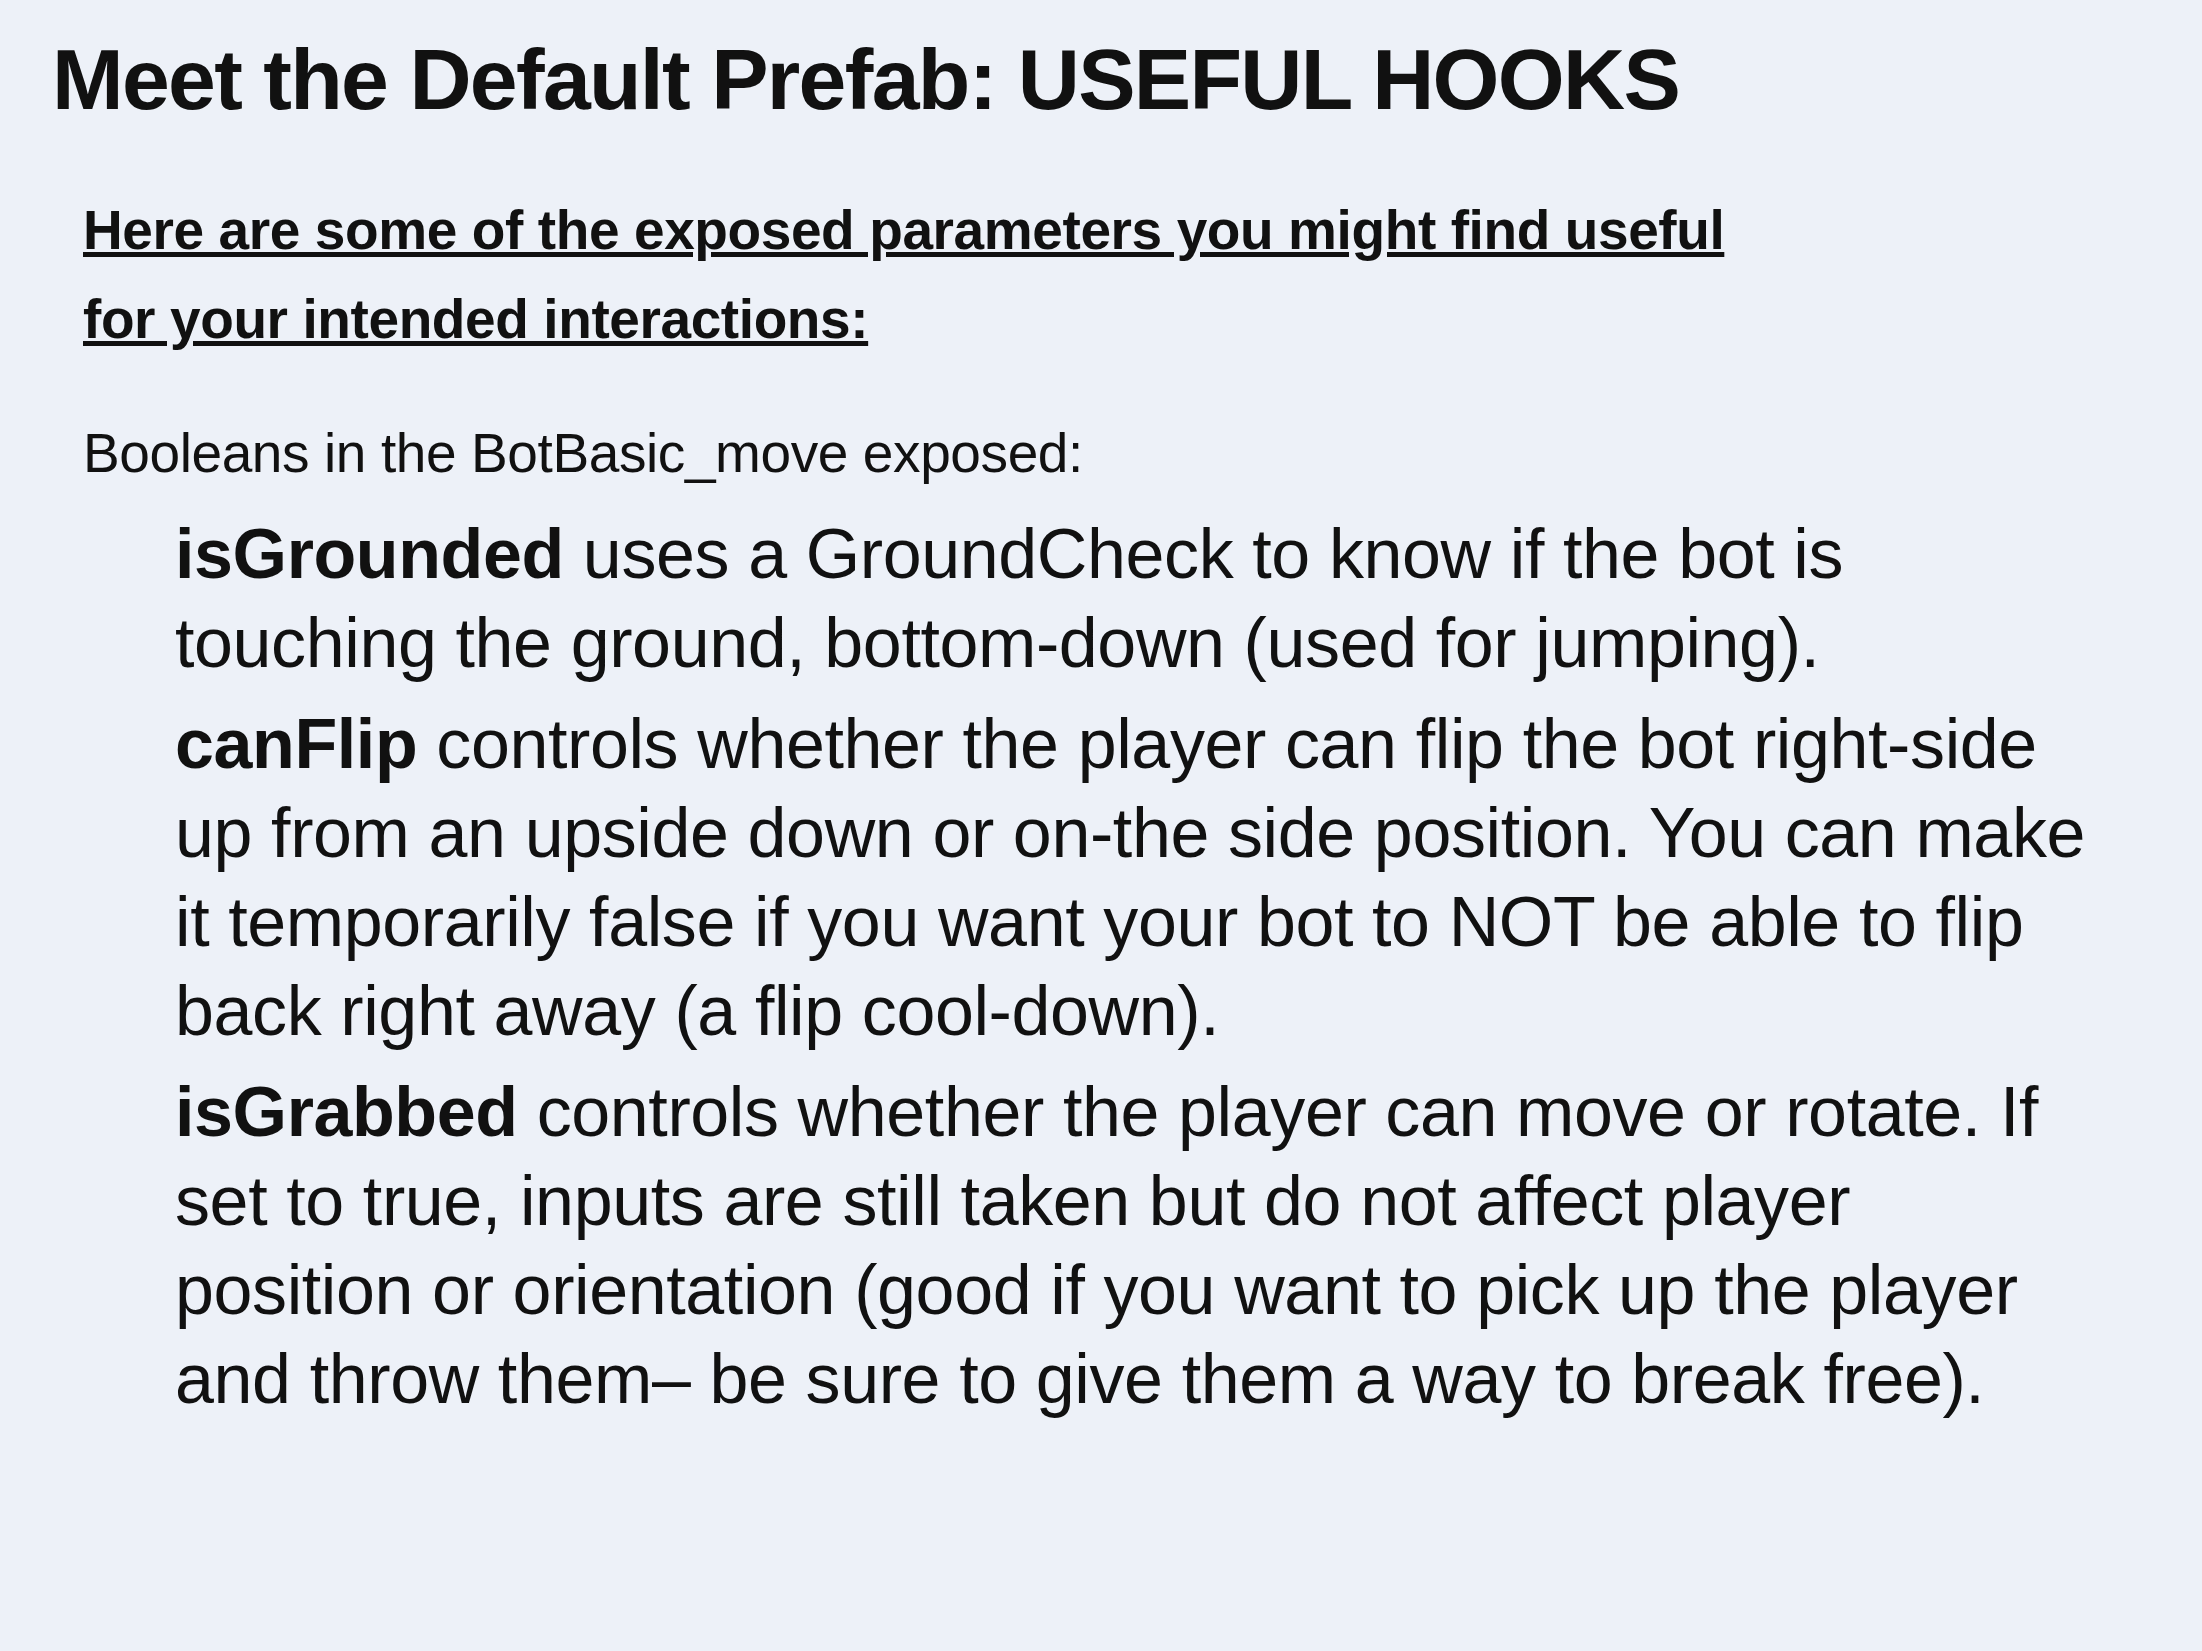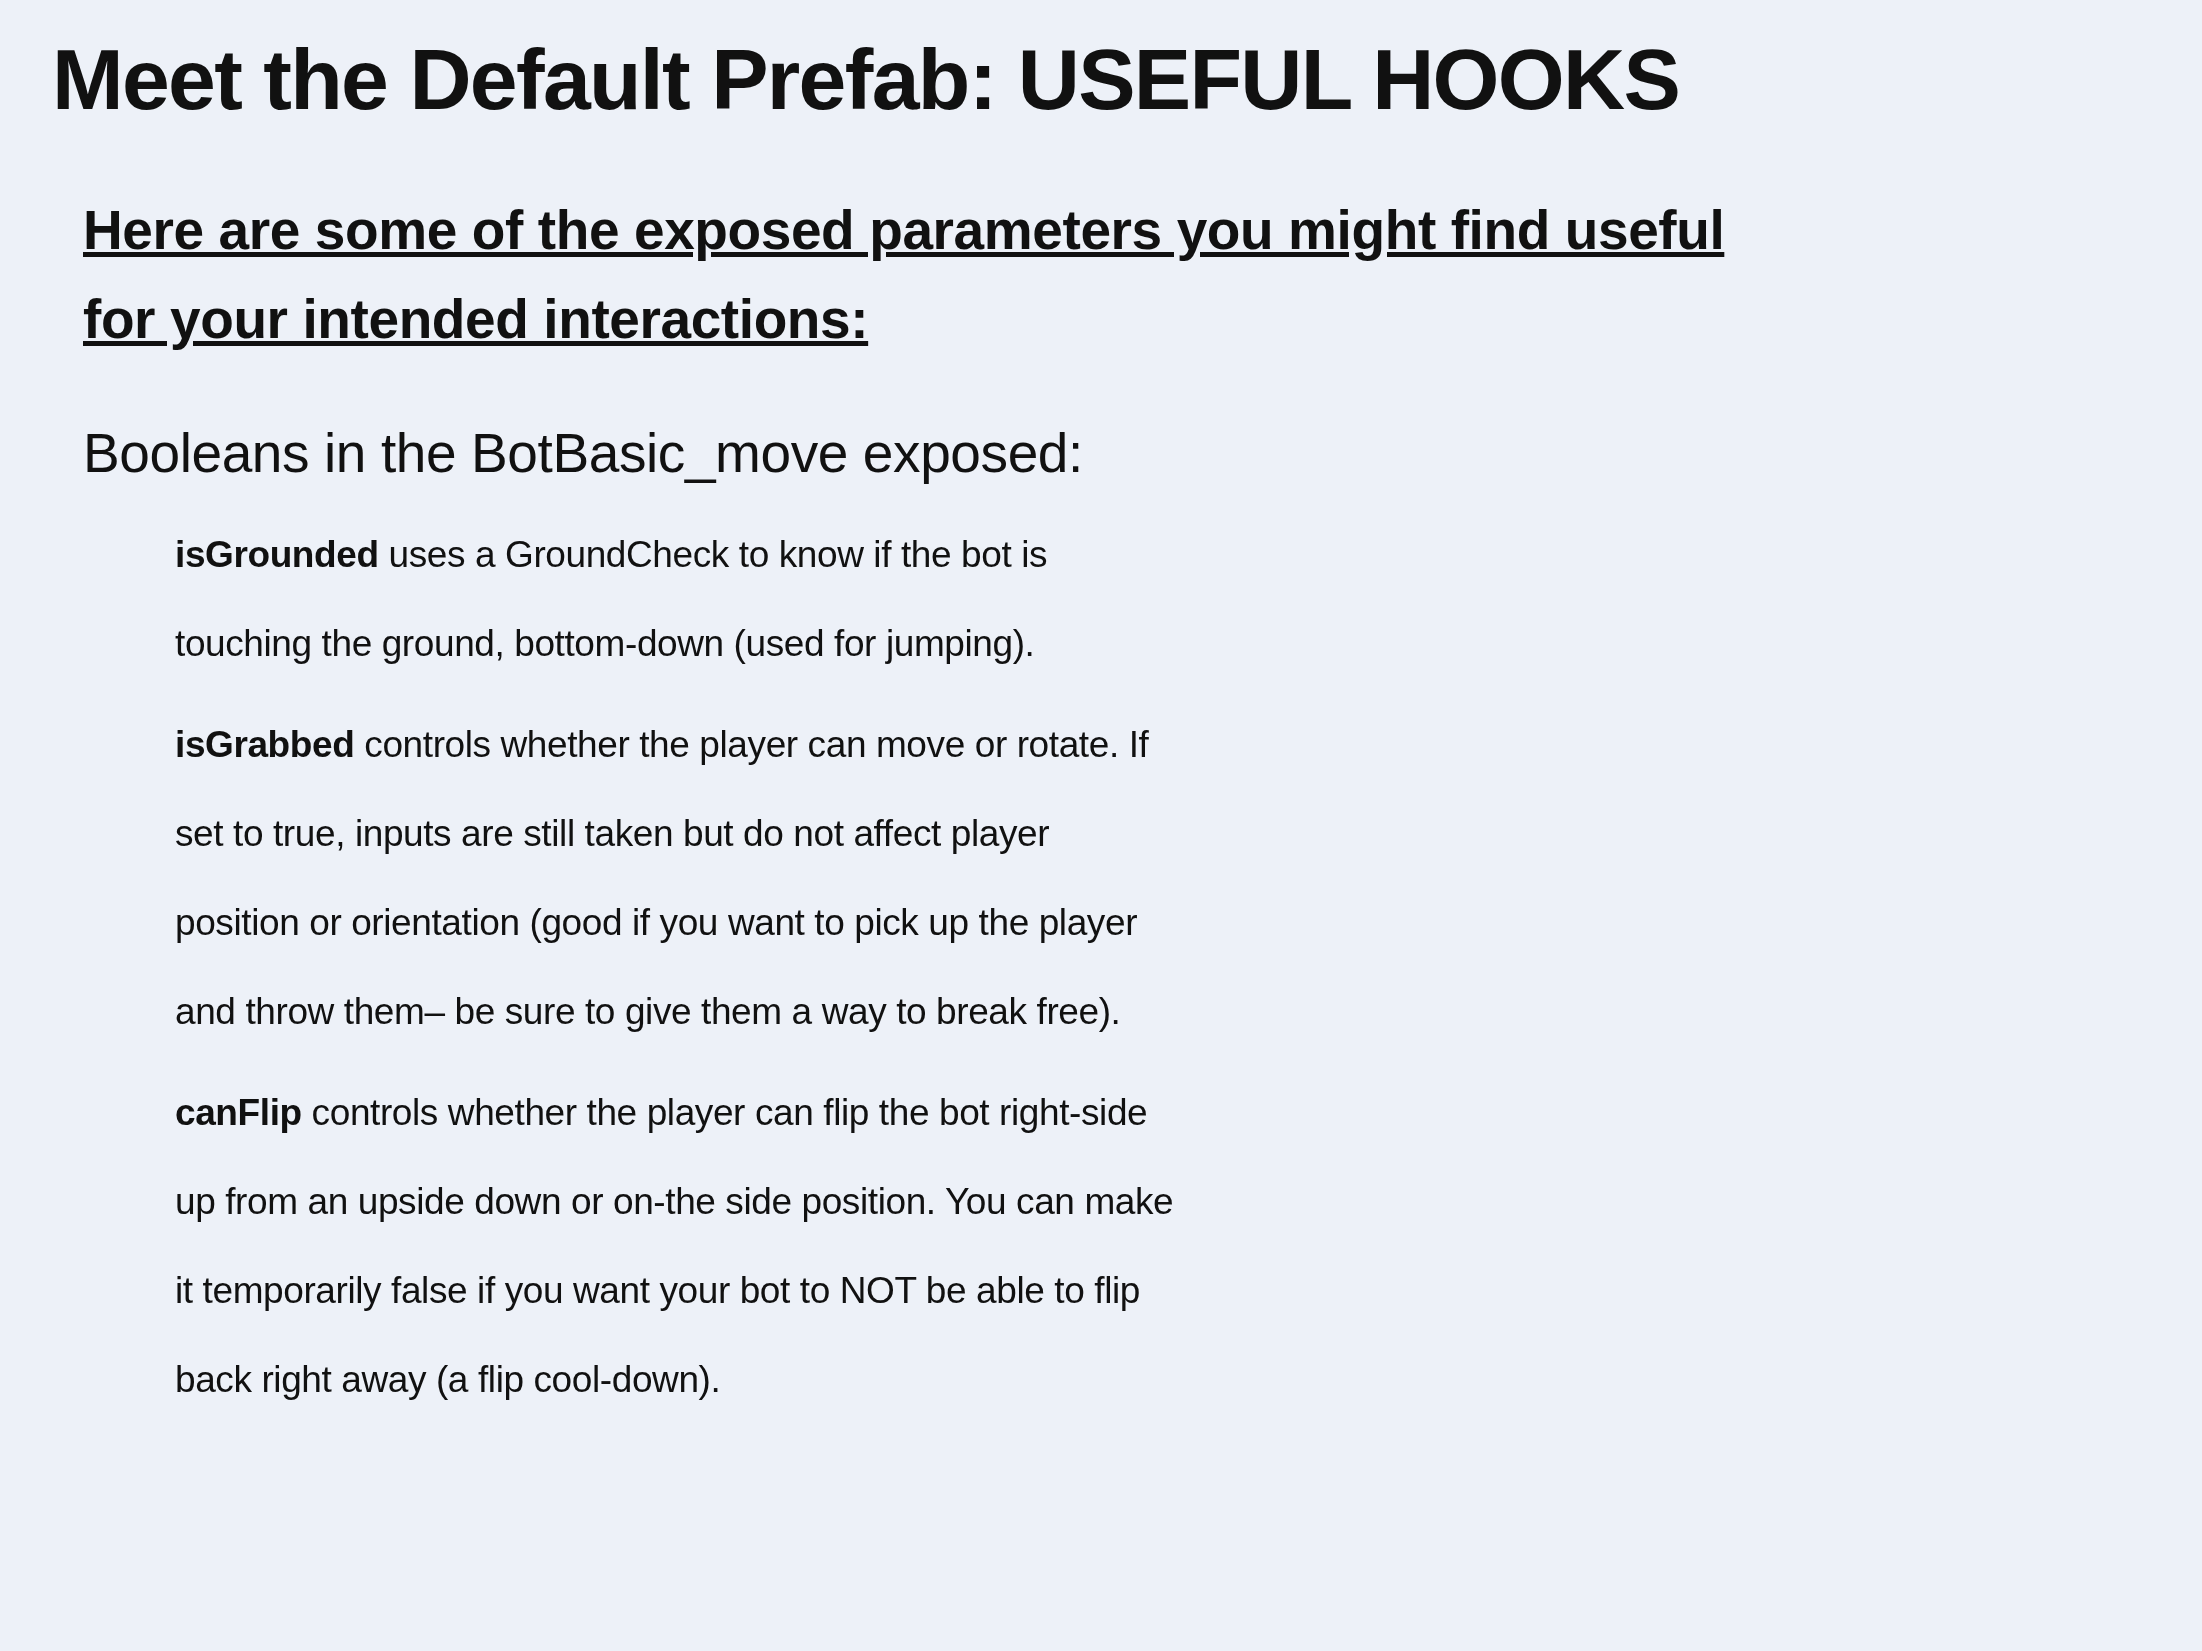--- a/index.html
+++ b/index.html
@@ -38,21 +38,21 @@
     }
     .section {
       margin: 45px 34px 0 83px;
       font-size: 55px;
       font-weight: 400;
       line-height: 89px;
       letter-spacing: -0.4px;
     }
     .param {
       margin: 12px 26px 0 175px;
-      font-size: 37px;
+      font-size: 70px;
       line-height: 89px;
       letter-spacing: -0.4px;
     }
     .pname {
       font-weight: 700;
     }
     .pdesc {
       white-space: pre-line;
       font-weight: 400;
     }
@@ -68,26 +68,26 @@
 for your intended interactions:</p>
 
   <p class="section">Booleans in the BotBasic_move exposed:</p>
 
   <div class="params">
 
     <p class="param"><b class="pname">isGrounded</b> <span class="pdesc">uses a GroundCheck to know if the bot is
 touching the ground, bottom-down (used for jumping).</span></p>
 
 
+    <p class="param"><b class="pname">canFlip</b> <span class="pdesc">controls whether the player can flip the bot right-side
+up from an upside down or on-the side position. You can make
+it temporarily false if you want your bot to NOT be able to flip
+back right away (a flip cool-down).</span></p>
+
     <p class="param"><b class="pname">isGrabbed</b> <span class="pdesc">controls whether the player can move or rotate. If
 set to true, inputs are still taken but do not affect player
 position or orientation (good if you want to pick up the player
 and throw them– be sure to give them a way to break free).</span></p>
-
-    <p class="param"><b class="pname">canFlip</b> <span class="pdesc">controls whether the player can flip the bot right-side
-up from an upside down or on-the side position. You can make
-it temporarily false if you want your bot to NOT be able to flip
-back right away (a flip cool-down).</span></p>
 
   </div>
 
 </div>
 
 
 </body></html>

